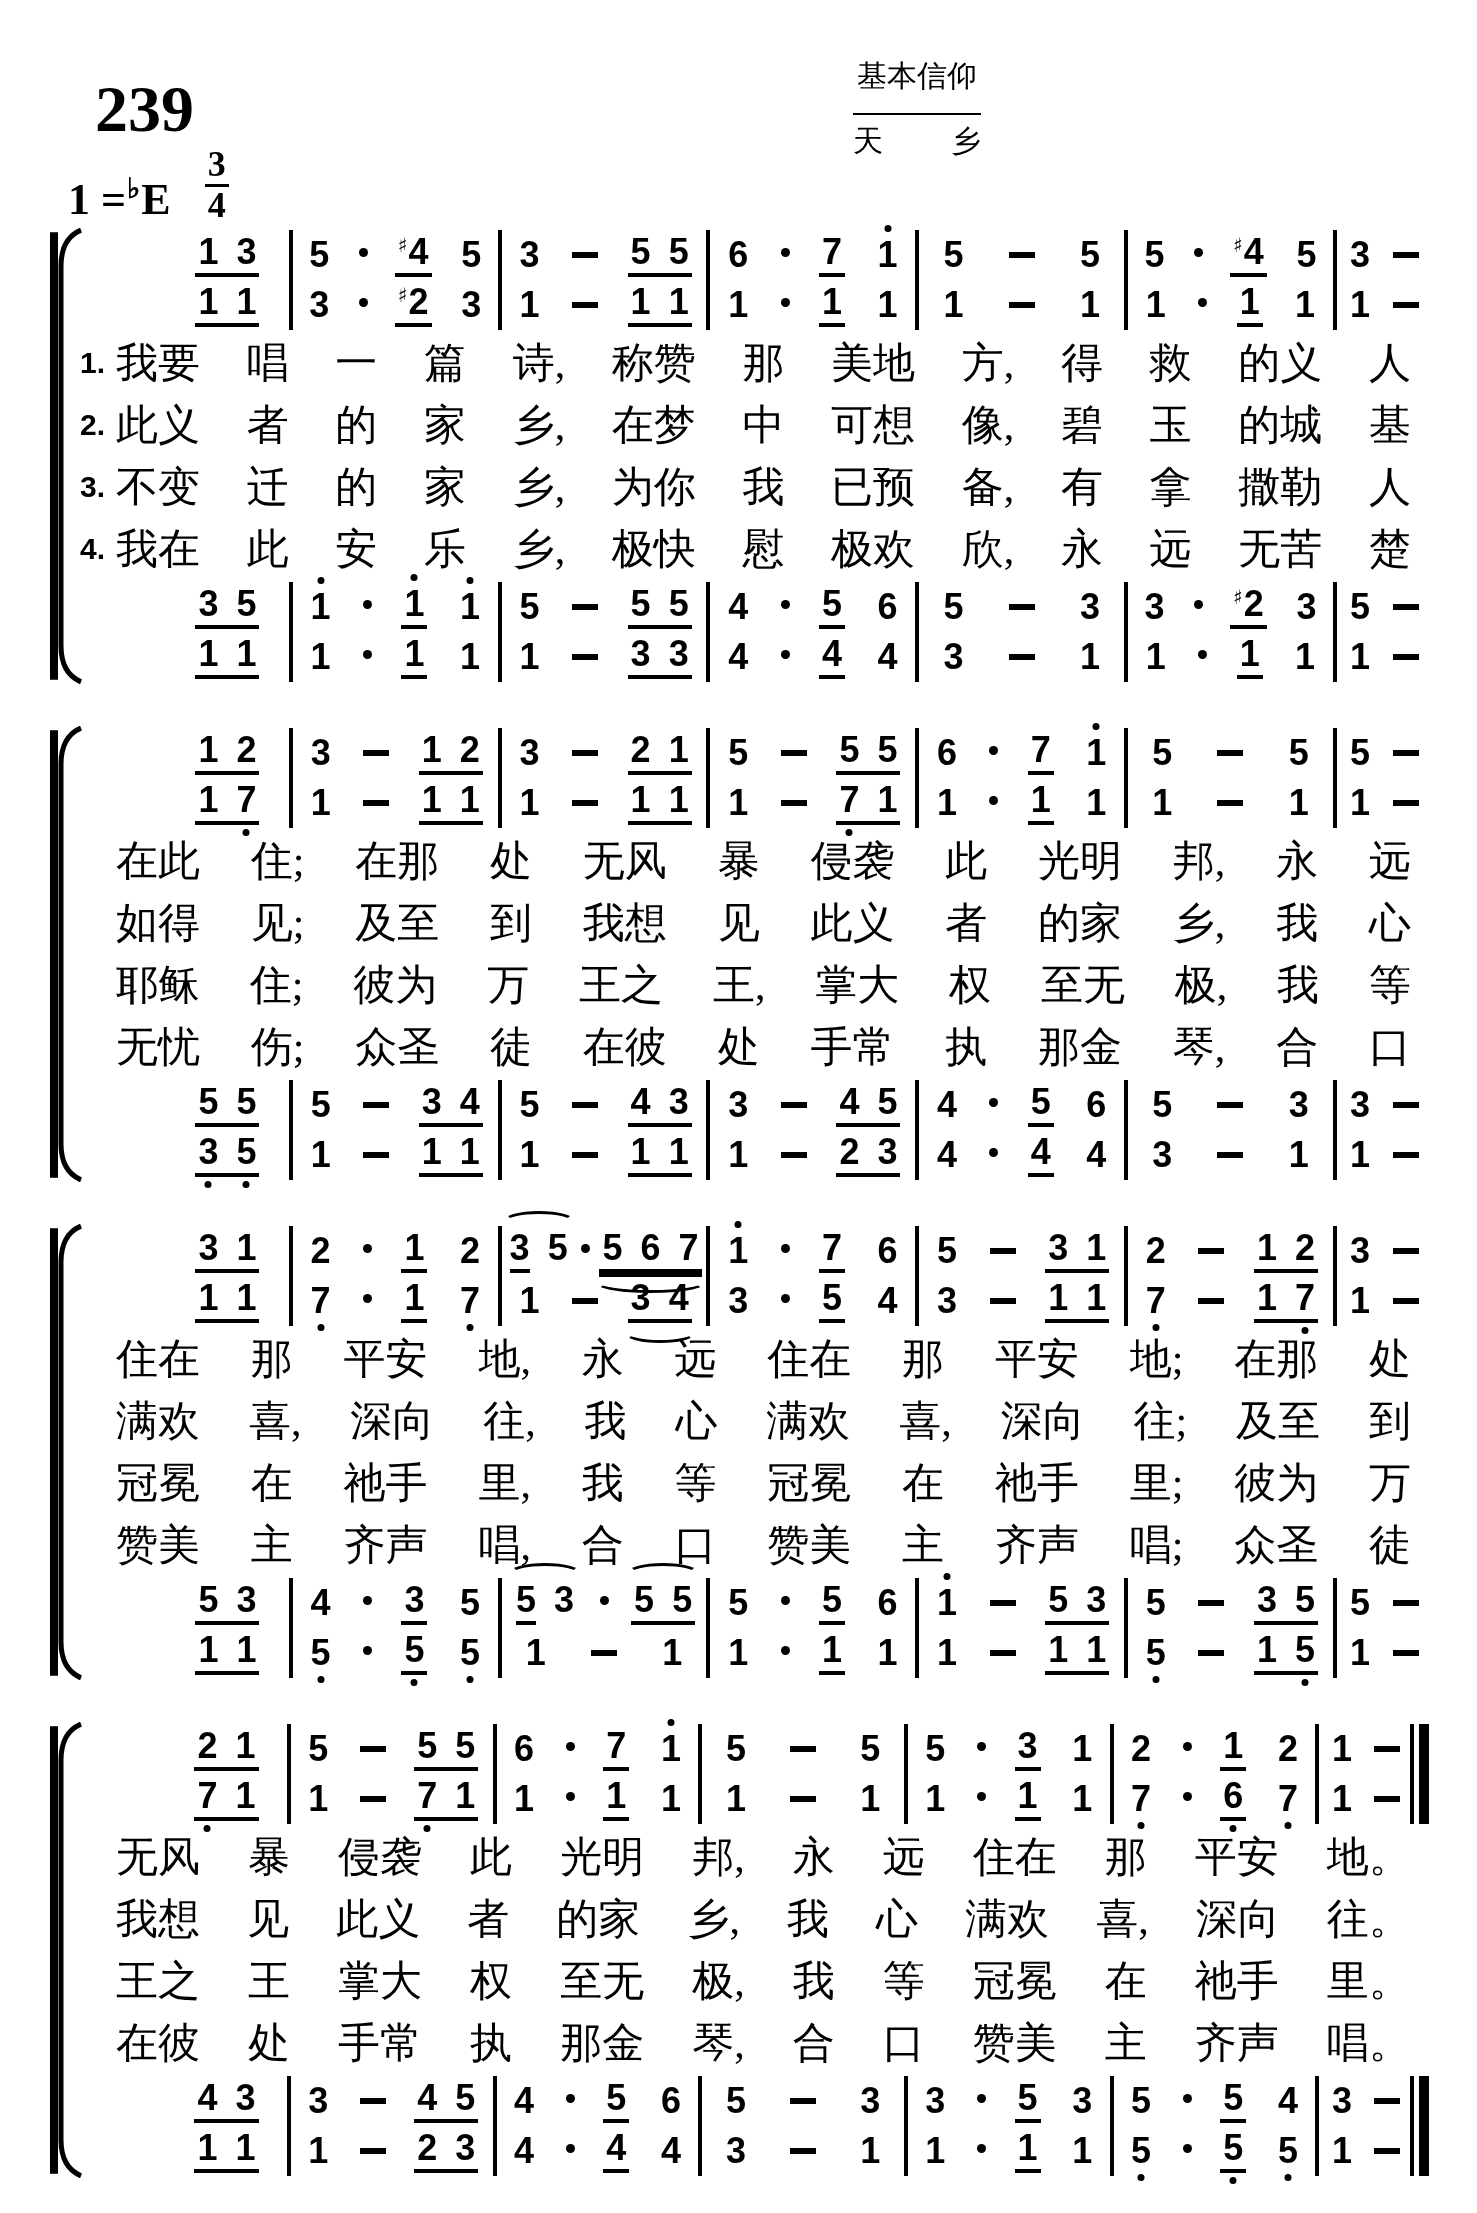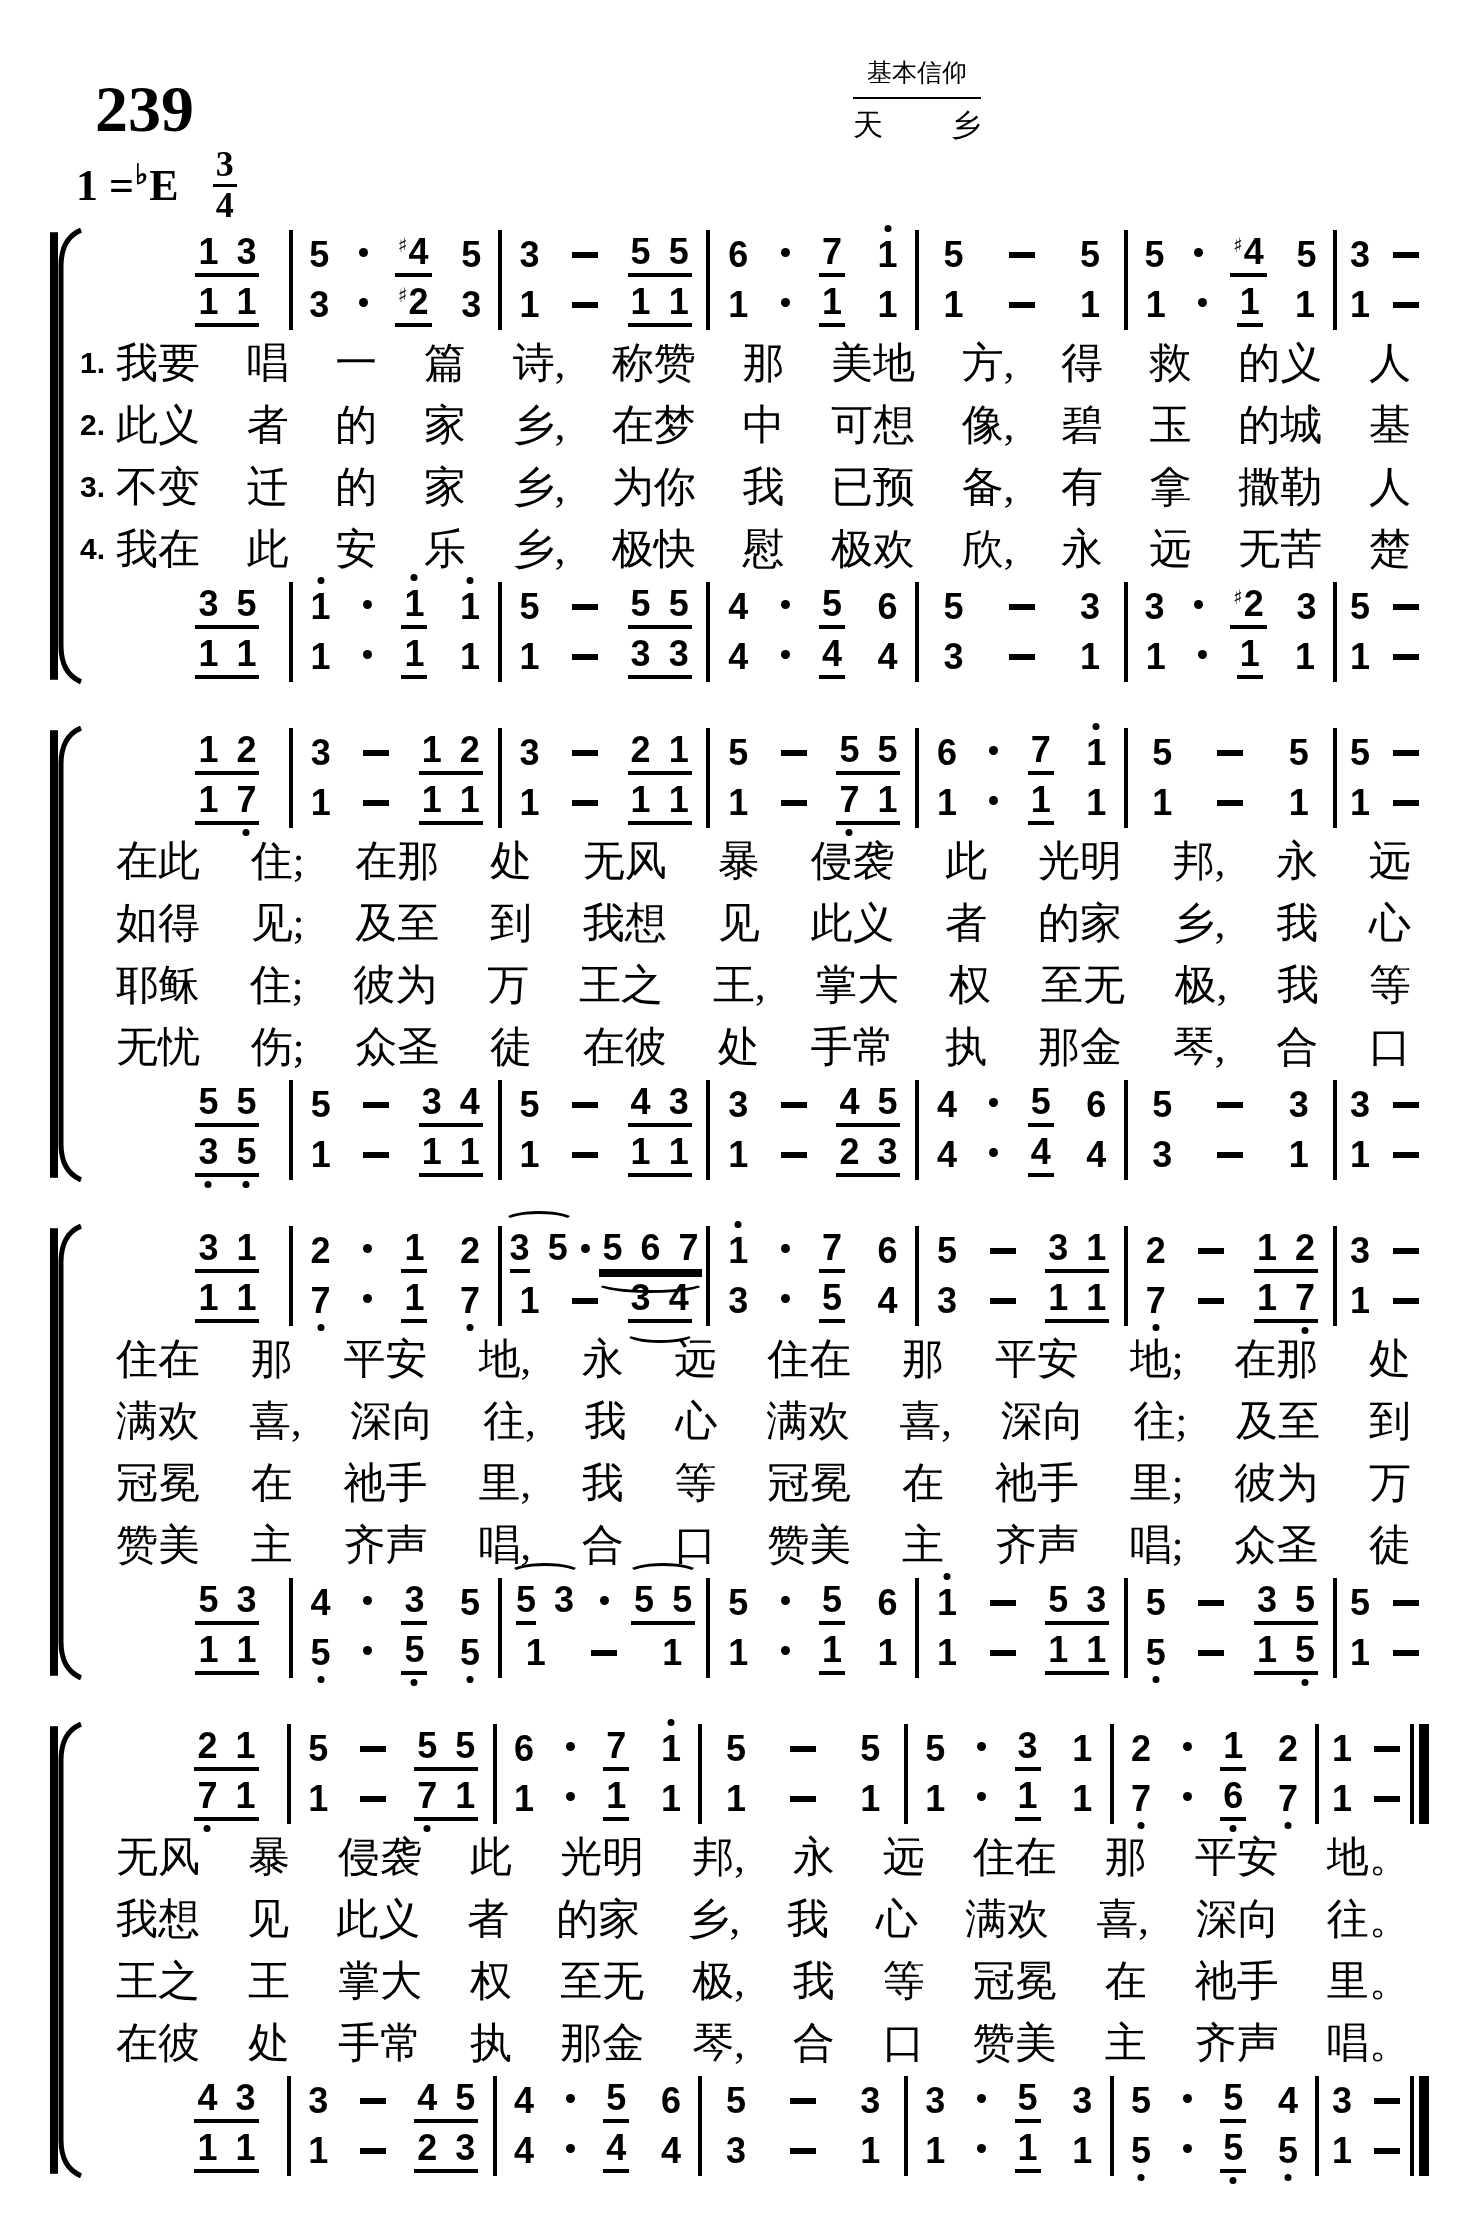--- a/index.html
+++ b/index.html
@@ -4,23 +4,23 @@
 <style>
   html,body{margin:0;padding:0;background:#fff;}
   .page{position:relative;width:1477px;height:2213px;background:#fff;color:#000;
         font-family:"Liberation Serif",serif;overflow:hidden;}
   
   .hymn-number{position:absolute;left:95px;top:40px;font-size:66px;font-weight:bold;
                font-family:"Liberation Serif",serif;margin-top:31px;}
   .title{position:absolute;left:368px;top:44px;font-size:66px;font-weight:bold;
          letter-spacing:42px;white-space:nowrap;}
   .meta{position:absolute;left:853px;top:56px;width:128px;text-align:center;}
-  .meta .cat{font-size:25px;border-bottom:2px solid #000;padding-bottom:8px;}
+  .meta .cat{font-size:30px;border-bottom:2px solid #000;padding-bottom:16px;}
   .meta .sub{display:flex;justify-content:space-between;font-size:30px;margin-top:6px;}
-  .keyline{position:absolute;left:76px;top:146px;display:flex;align-items:center;gap:34px;}
+  .keyline{position:absolute;left:68px;top:146px;display:flex;align-items:flex-end;gap:34px;}
   .keysig{font-size:44px;font-weight:bold;}
   .keysig .flat{font-size:28px;position:relative;top:-16px;margin:0 1px;}
   .timesig{display:inline-flex;flex-direction:column;align-items:center;font-size:36px;
            font-weight:bold;line-height:1.05;}
   .timesig .tnum{border-bottom:3px solid #000;padding:0 3px;}
   
   .systems{position:absolute;top:228px;left:48px;right:40px;display:flex;
            flex-direction:column;gap:42px;}
   .system{display:flex;align-items:stretch;}
   .bracket{width:36px;flex:0 0 36px;}

